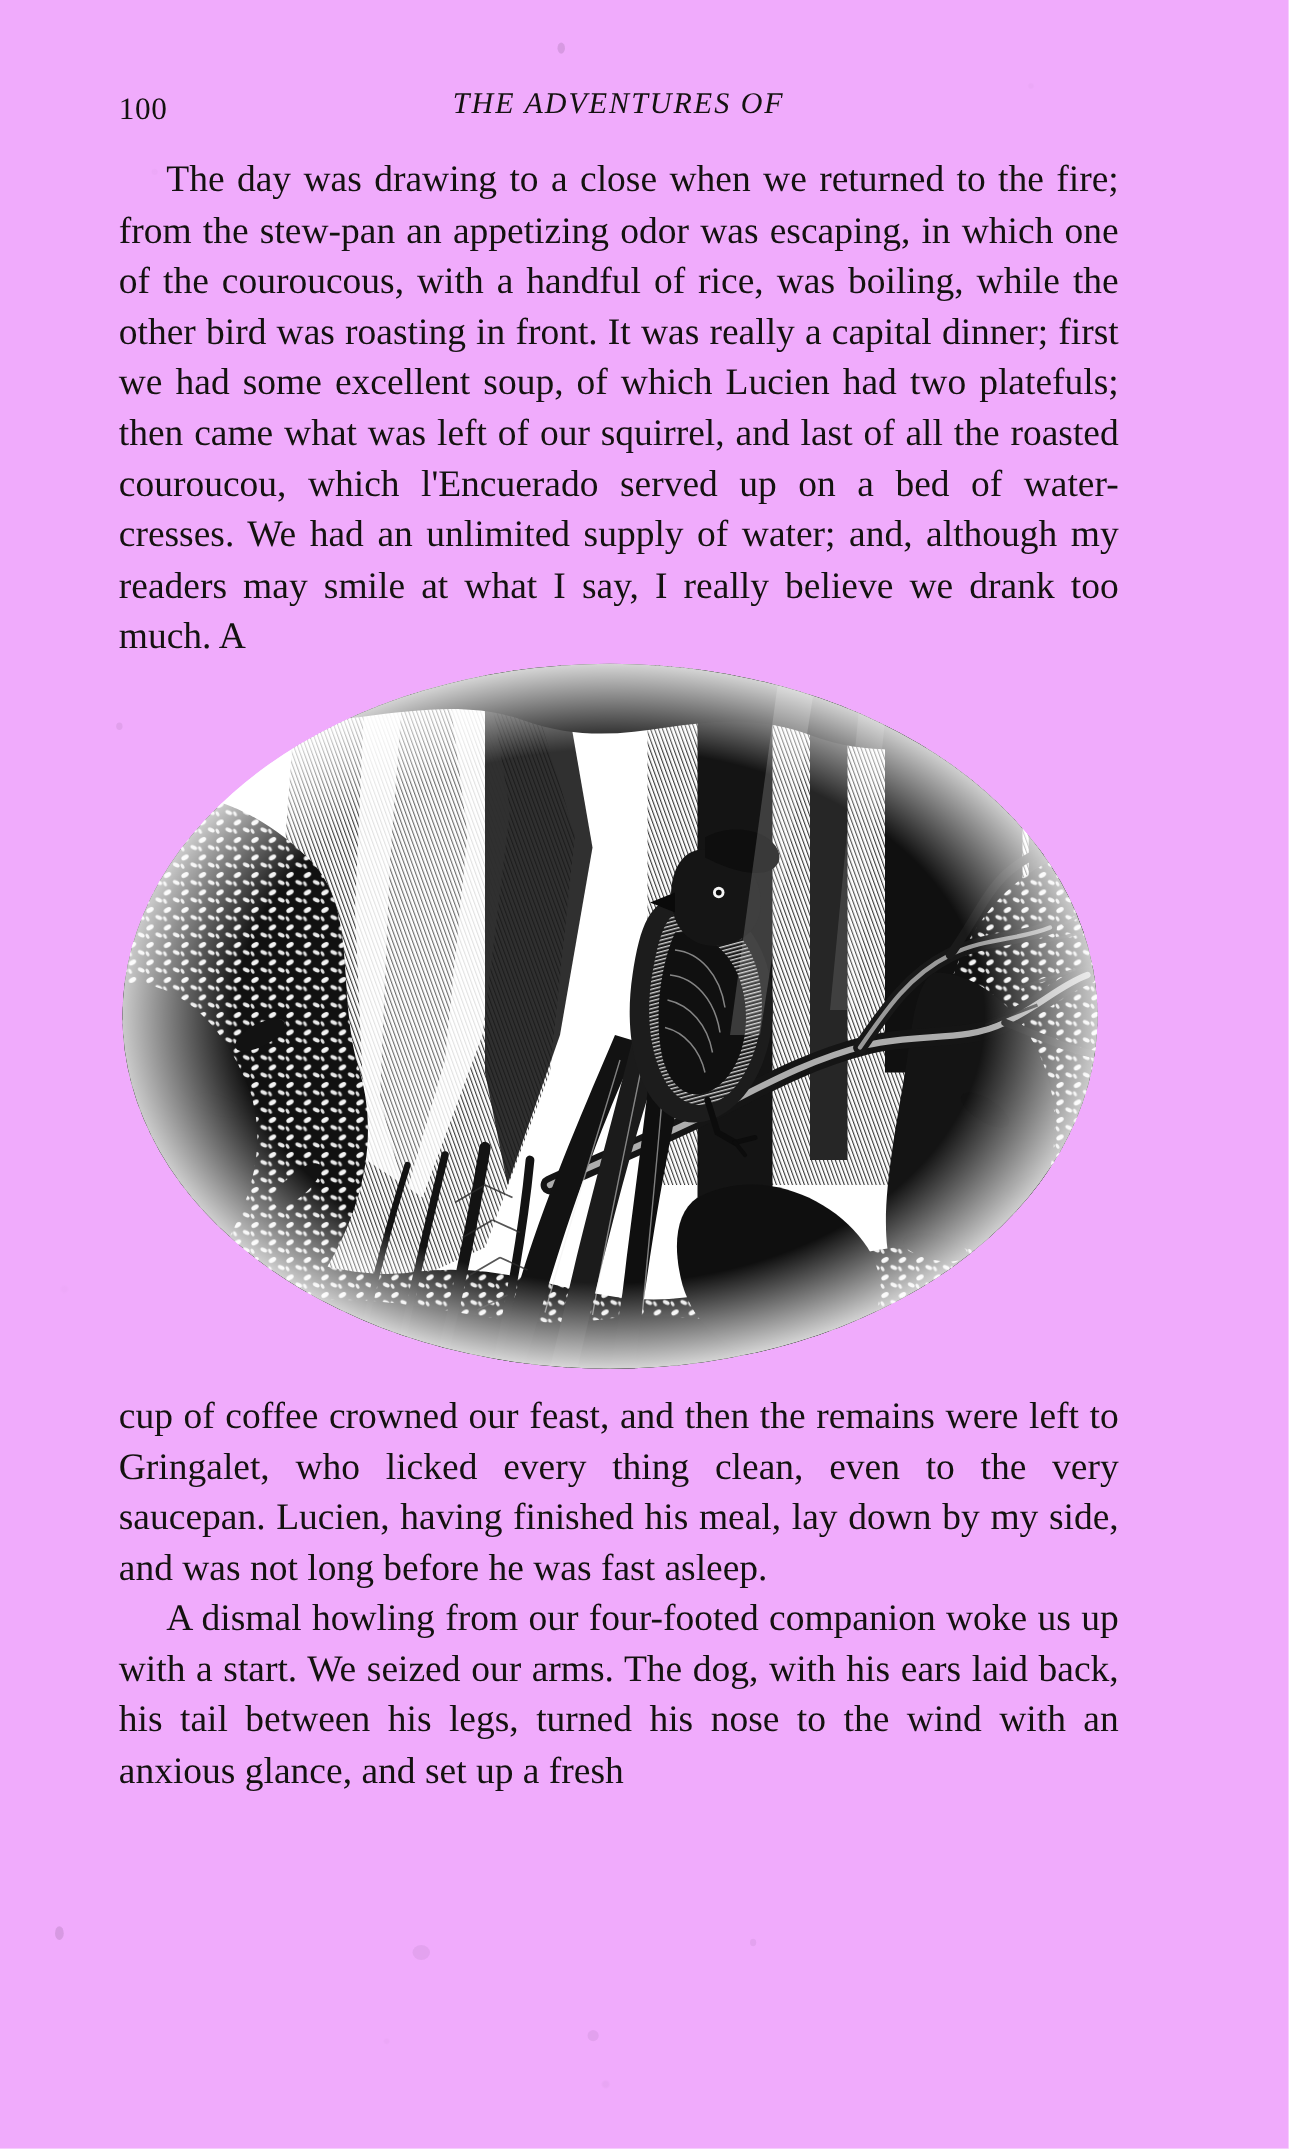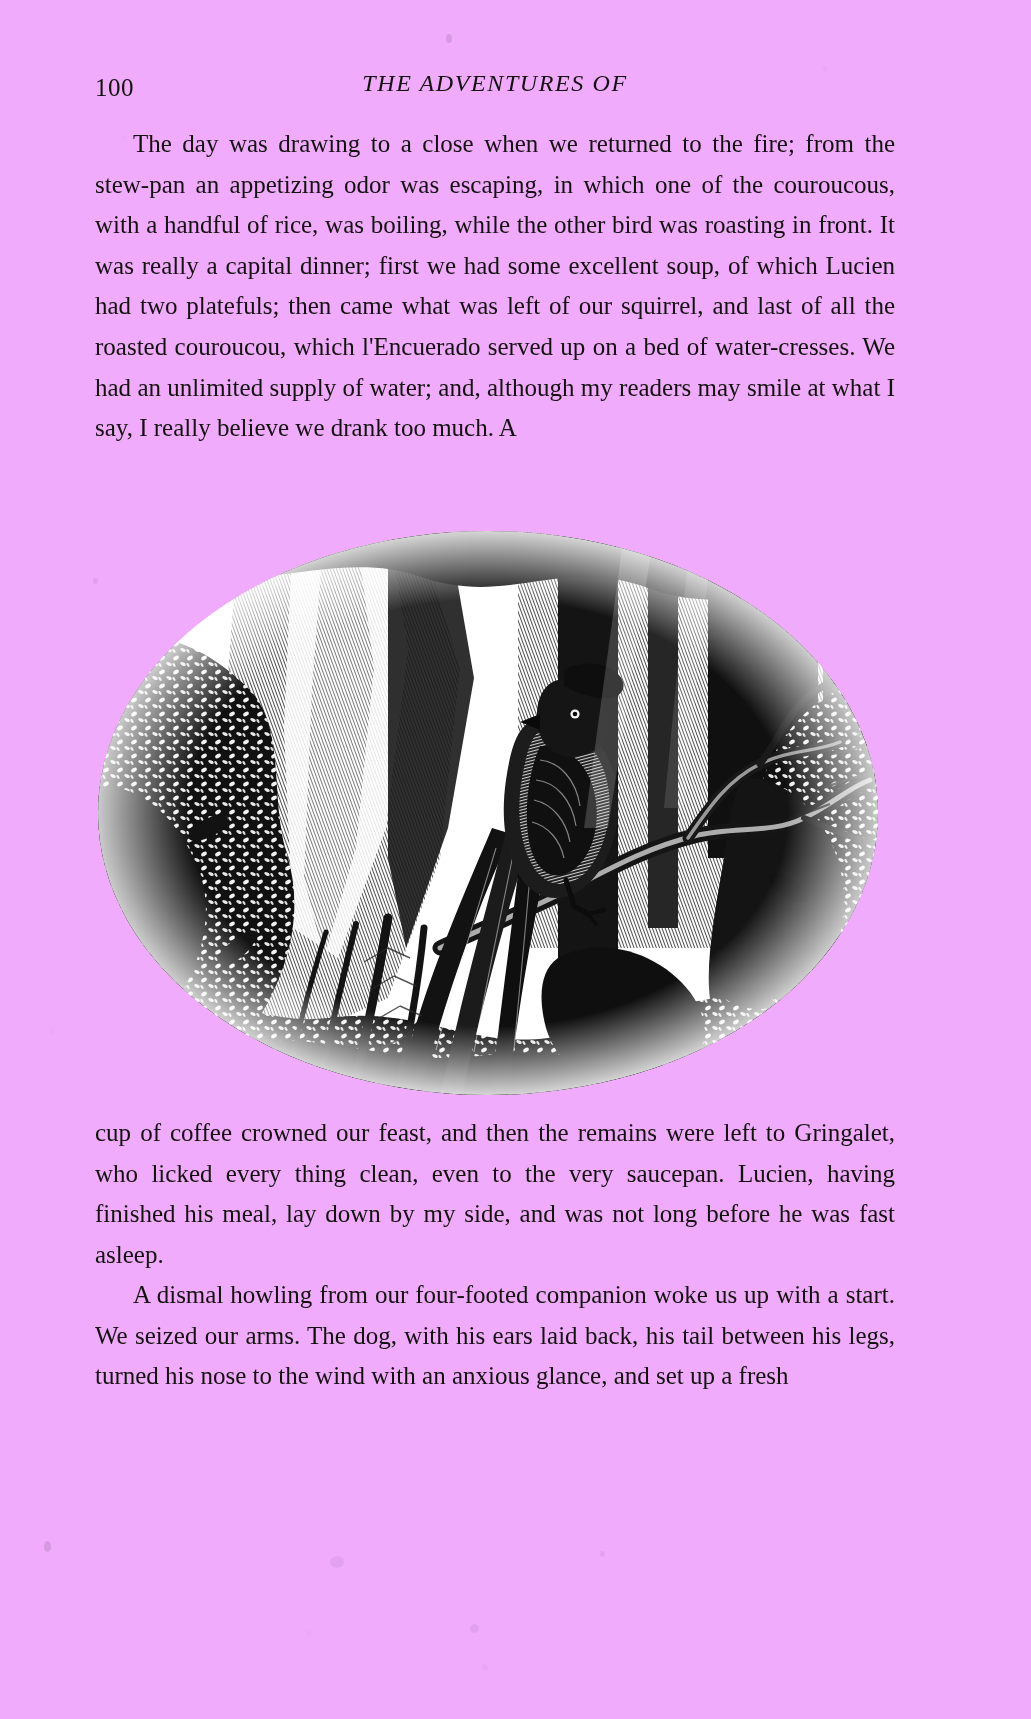--- a/index.html
+++ b/index.html
@@ -58,21 +58,21 @@
     font-style: italic;
     font-weight: normal;
     font-size: 24px;
     letter-spacing: 1.6px;
   }
 
   .body-text {
     position: absolute;
     left: 95px;
     width: 800px;
-    font-size: 25px;
+    font-size: 30px;
     line-height: 40.6px;
     text-align: justify;
     text-justify: inter-word;
   }
   .para-1 { top: 124px; }
   .para-2 { top: 1113px; }
   .para-3 { top: 1275px; }
 
   .indent { display: inline-block; width: 38px; }
 

